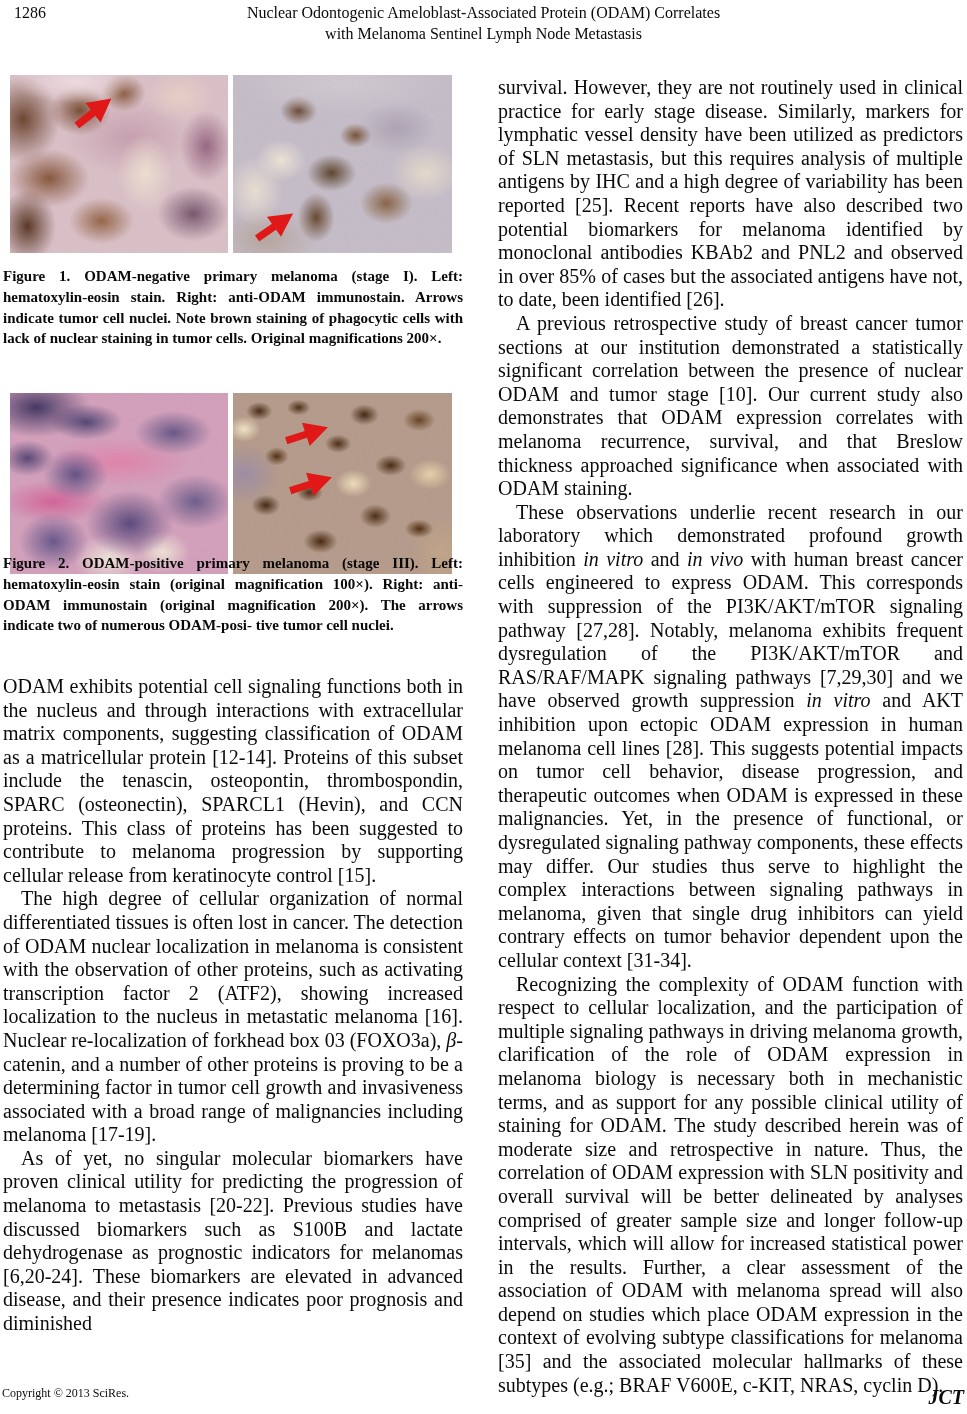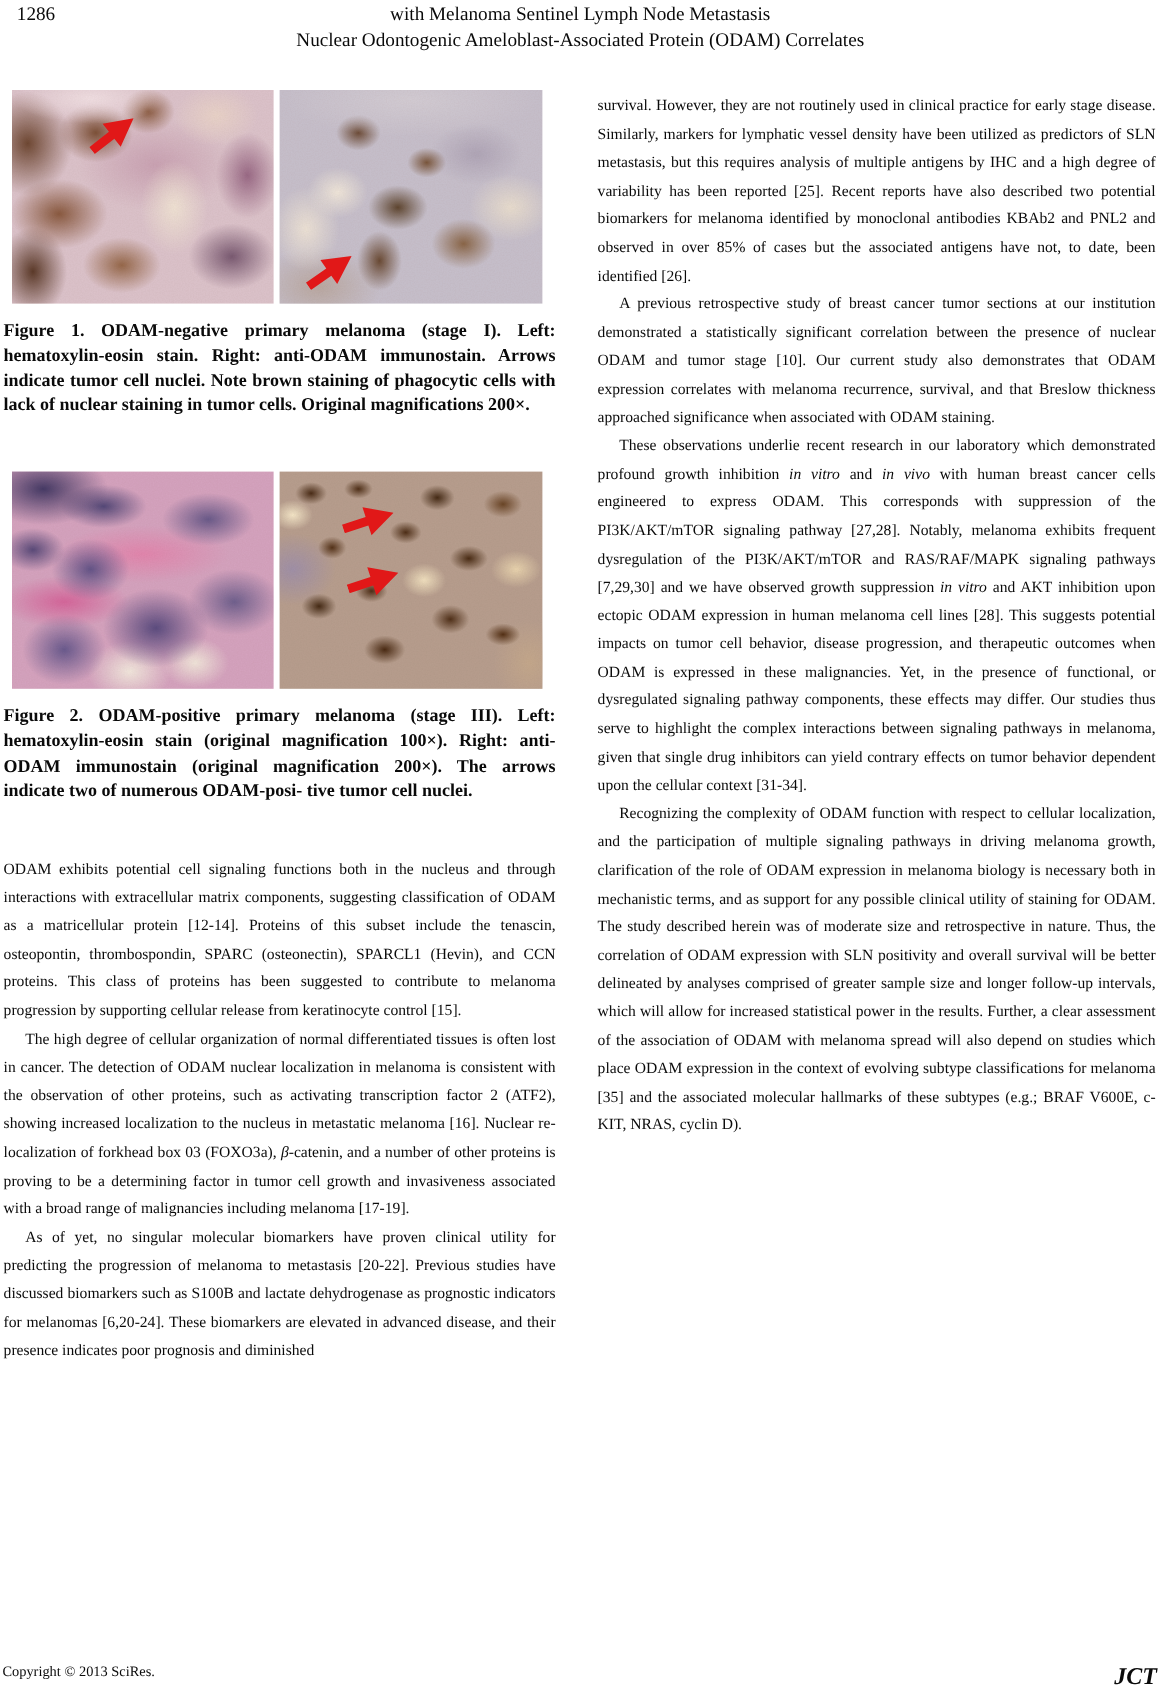--- a/index.html
+++ b/index.html
@@ -76,23 +76,23 @@
       radial-gradient(ellipse 60px 50px at 5% 45%, #a090a8 0%, rgba(160,144,168,0) 60%),
       radial-gradient(ellipse 50px 60px at 95% 88%, #c4a88c 0%, rgba(196,168,140,0) 60%);}
   .speckle{position:absolute;left:0;top:0;width:100%;height:100%;opacity:.18;mix-blend-mode:multiply;pointer-events:none;}
   .arrow{position:absolute;width:44px;height:30px;}
   .a-f1l{left:62px;top:22px;transform:rotate(-38deg);}
   .a-f1r{left:20px;top:136px;transform:rotate(-35deg);}
   .a-f2r1{left:52px;top:26px;transform:rotate(-18deg);}
   .a-f2r2{left:56px;top:76px;transform:rotate(-18deg);}
   .caption{position:absolute;left:0;width:460px;font-weight:bold;font-size:15px;line-height:20.8px;text-align:justify;}
   .cap1{top:266px;font-family:Liberation Serif, serif;}
-  .cap2{top:587px;}
-  .body{position:absolute;left:0;width:100%;font-size:13px;line-height:23.6px;text-align:justify;}
-  .body-left{top:712px;}
+  .cap2{top:553px;}
+  .body{position:absolute;left:0;width:100%;font-size:20px;line-height:23.6px;text-align:justify;}
+  .body-left{top:675px;}
   .body-right{top:76px;}
   p.body-para{margin:0;padding:0;}
   p.body-para.indent{text-indent:18px;}
   .footer-left{position:absolute;left:2px;top:1386px;font-size:12px;}
   .footer-right{position:absolute;right:3px;top:1386px;font-size:20px;font-weight:bold;font-style:italic;}
 </style>
 </head>
 <body>
 
 <svg width="0" height="0" style="position:absolute" aria-hidden="true">
@@ -100,22 +100,22 @@
     <feTurbulence type="fractalNoise" baseFrequency="0.9" numOctaves="2" seed="7"></feTurbulence>
     <feColorMatrix type="matrix" values="0 0 0 0 0.35  0 0 0 0 0.22  0 0 0 0 0.15  0 0 0 0.45 0"></feColorMatrix>
   </filter>
 </svg>
 
 <div class="page">
 
   <div class="page-number">1286</div>
 
   <div class="article-title">
+    <div>Nuclear Odontogenic Ameloblast-Associated Protein (ODAM) Correlates</div>
     <div>with Melanoma Sentinel Lymph Node Metastasis</div>
-    <div>Nuclear Odontogenic Ameloblast-Associated Protein (ODAM) Correlates</div>
   </div>
 
   <div class="col col-left">
 
     <div class="panel f1l">
       <svg class="speckle">
           <rect width="100%" height="100%" filter="url(#speckleF)"></rect>
         </svg>
       <svg class="arrow a-f1l" viewBox="0 0 36 24">
         <polygon points="0,9 17,9 17,2 36,12 17,22 17,15 0,15" fill="#e11818"></polygon>

